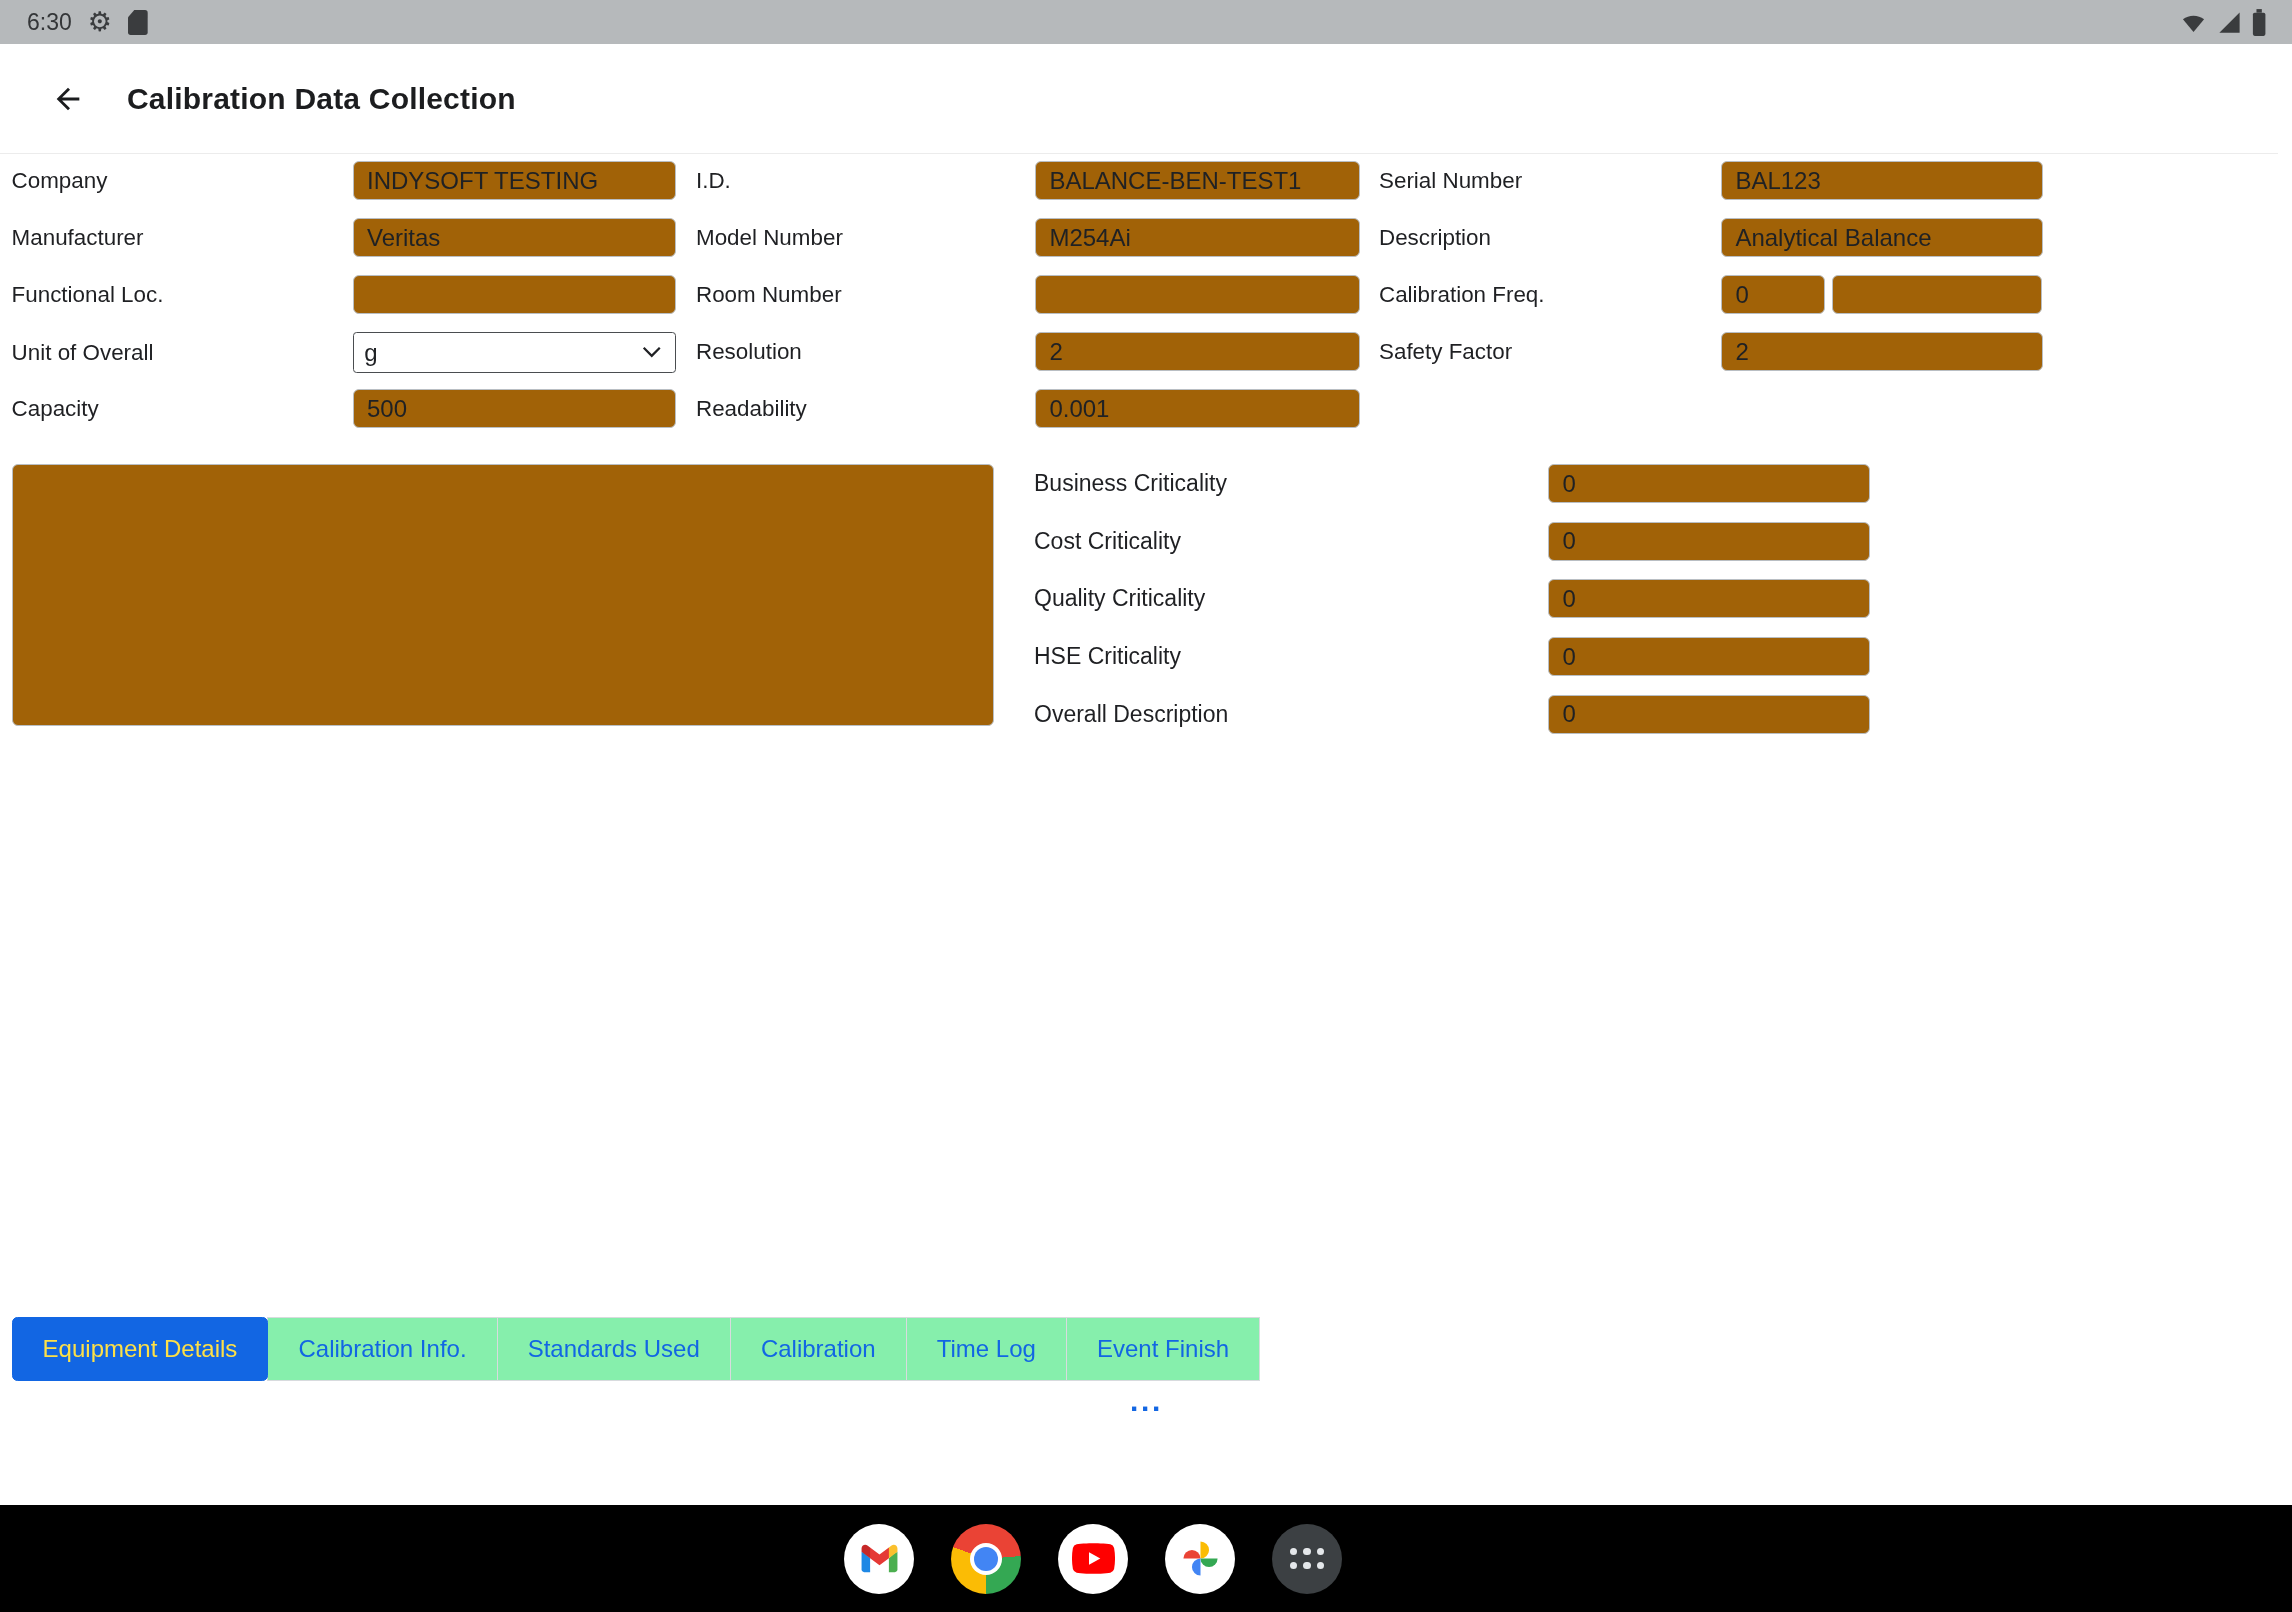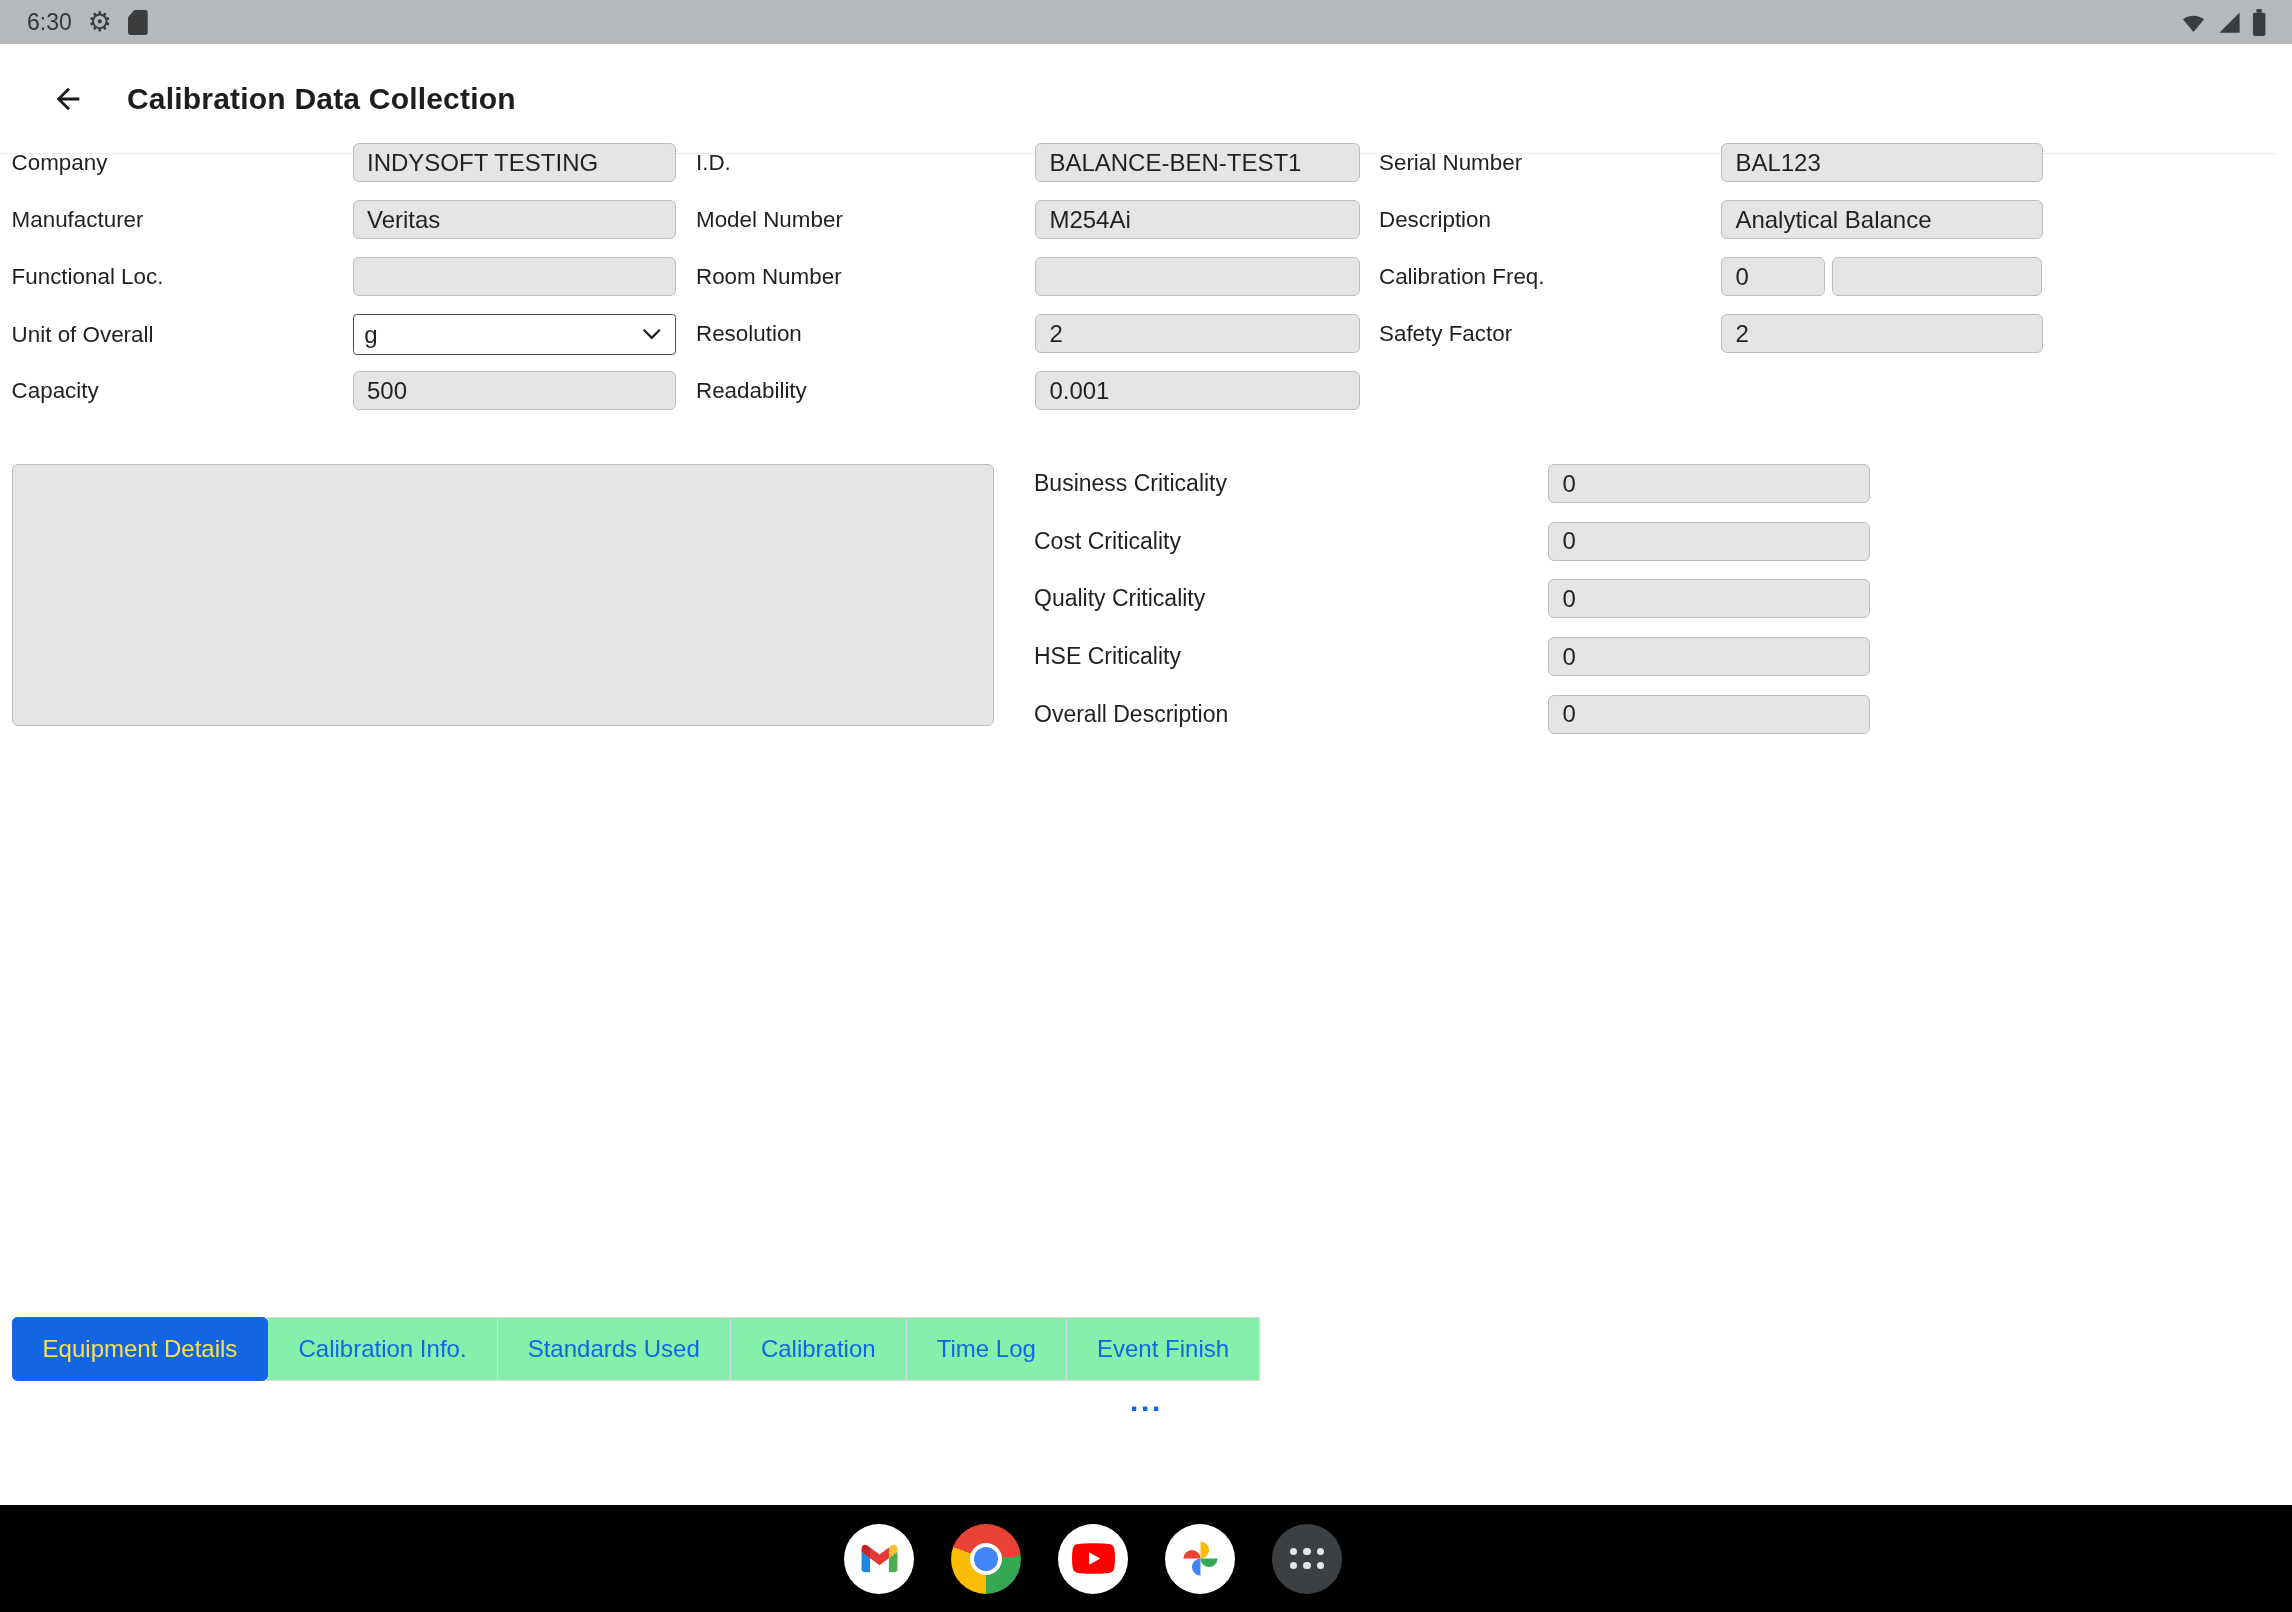--- a/index.html
+++ b/index.html
@@ -20,32 +20,32 @@
 
   
   .app-header { position:absolute; left:0; top:44px; width:2278px; height:110px;
     background:#fff; display:flex; align-items:center; border-bottom:0.9px solid #ececec; }
   .back-btn { position:absolute; left:36px; top:0; height:110px; width:63px;
     background:none; border:none; display:flex; align-items:center; justify-content:center; cursor:pointer; }
   .app-title { position:absolute; left:127px; top:0; height:110px; display:flex; align-items:center;
     font-size:30px; font-weight:700; color:#1c1d1f; letter-spacing:0.2px; }
 
   
-  .col { position:absolute; top:143px; }
+  .col { position:absolute; top:161px; }
   .col1 { left:11.6px; }
   .col2 { left:696px; }
   .col3 { left:1379px; }
   .frow { display:grid; align-items:center; height:39px; margin-bottom:18px; }
   .col1 .frow { grid-template-columns:341px 323px; }
   .col2 .frow { grid-template-columns:339px 325px; }
   .col3 .frow { grid-template-columns:342px 322px; }
   .flabel { font-size:22.4px; color:#1f2023; }
 
   .ffield, .ta {
-    background:#e5e5e5; border:0.9px solid #b9bec3; border-radius:6px;
+    background:#a16207; border:0.9px solid #b9bec3; border-radius:6px;
     font-family:inherit; font-size:24px; color:#1f2124; }
   .ffield { height:39px; width:100%; padding:0 13.4px; outline:none; }
 
   .freq-cell { display:flex; gap:7.2px; }
   .freq-small { width:104px; flex:0 0 104px; }
   .freq-big { width:210px; flex:0 0 210px; }
 
   .fselect { height:41px; width:100%; background:#fff; border:1.8px solid #4a4d50; border-radius:3.6px;
     display:flex; align-items:center; justify-content:space-between; padding:0 12.5px 0 10.7px;
     font-size:24px; color:#1f2124; cursor:pointer; }

